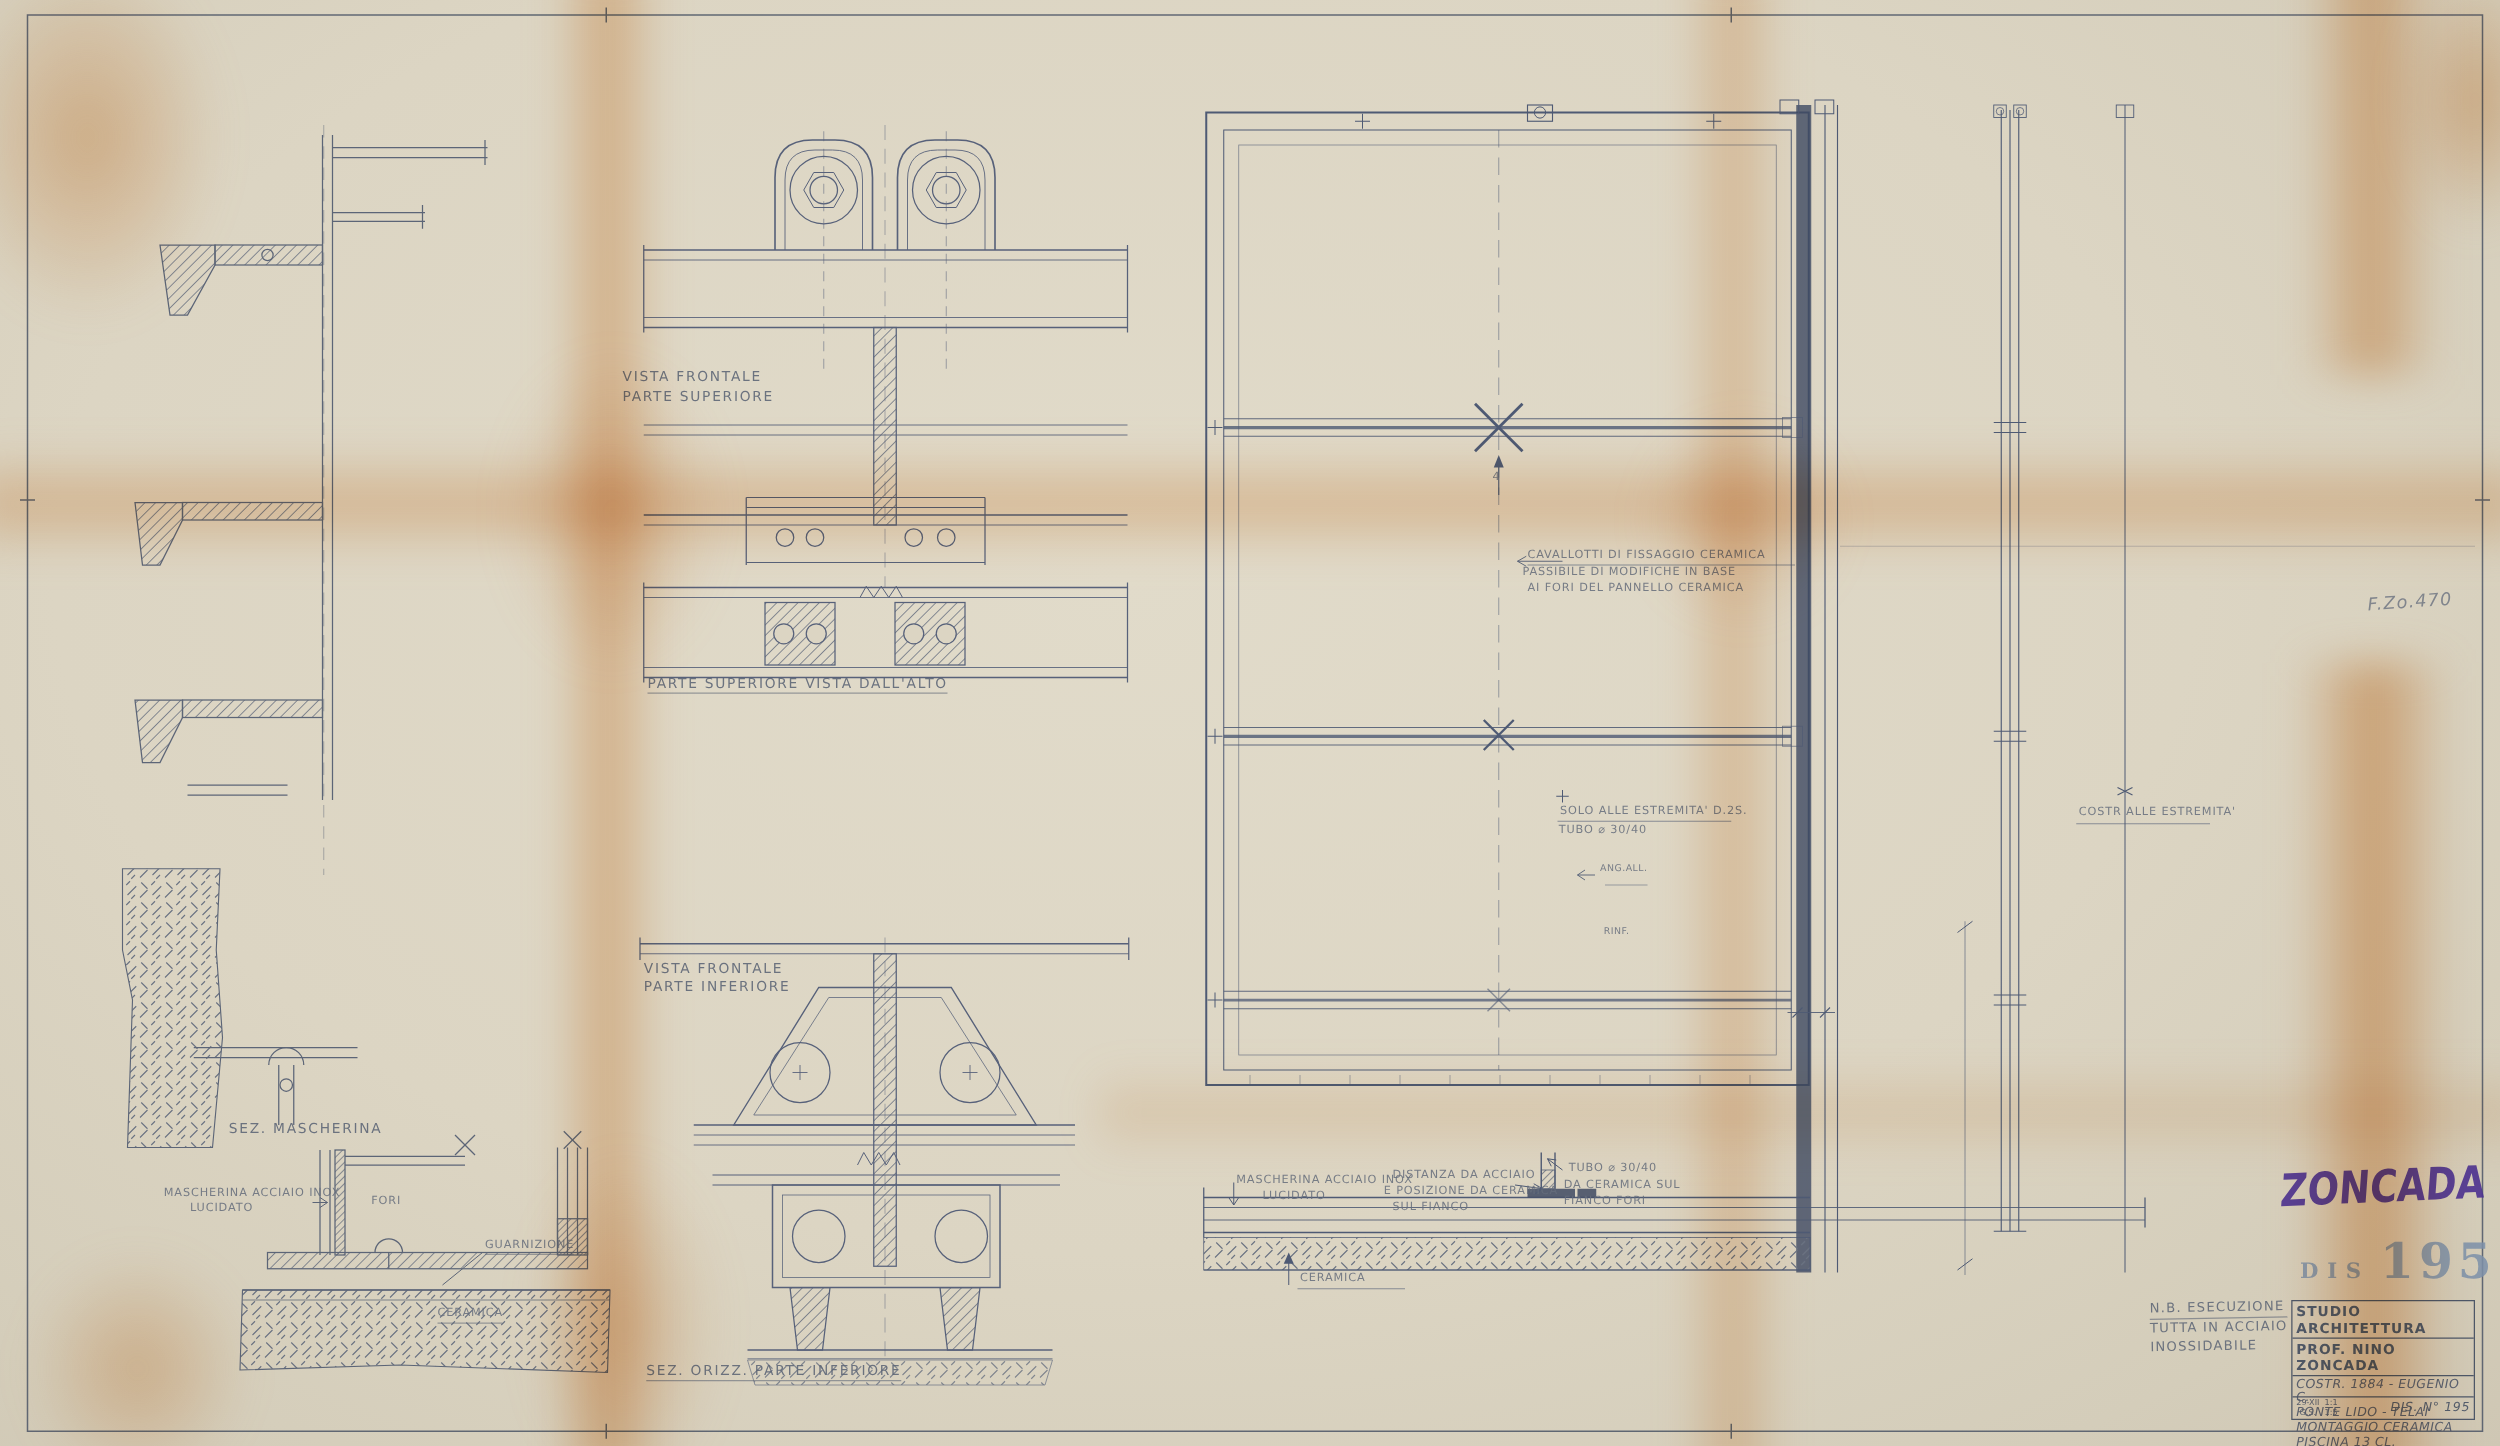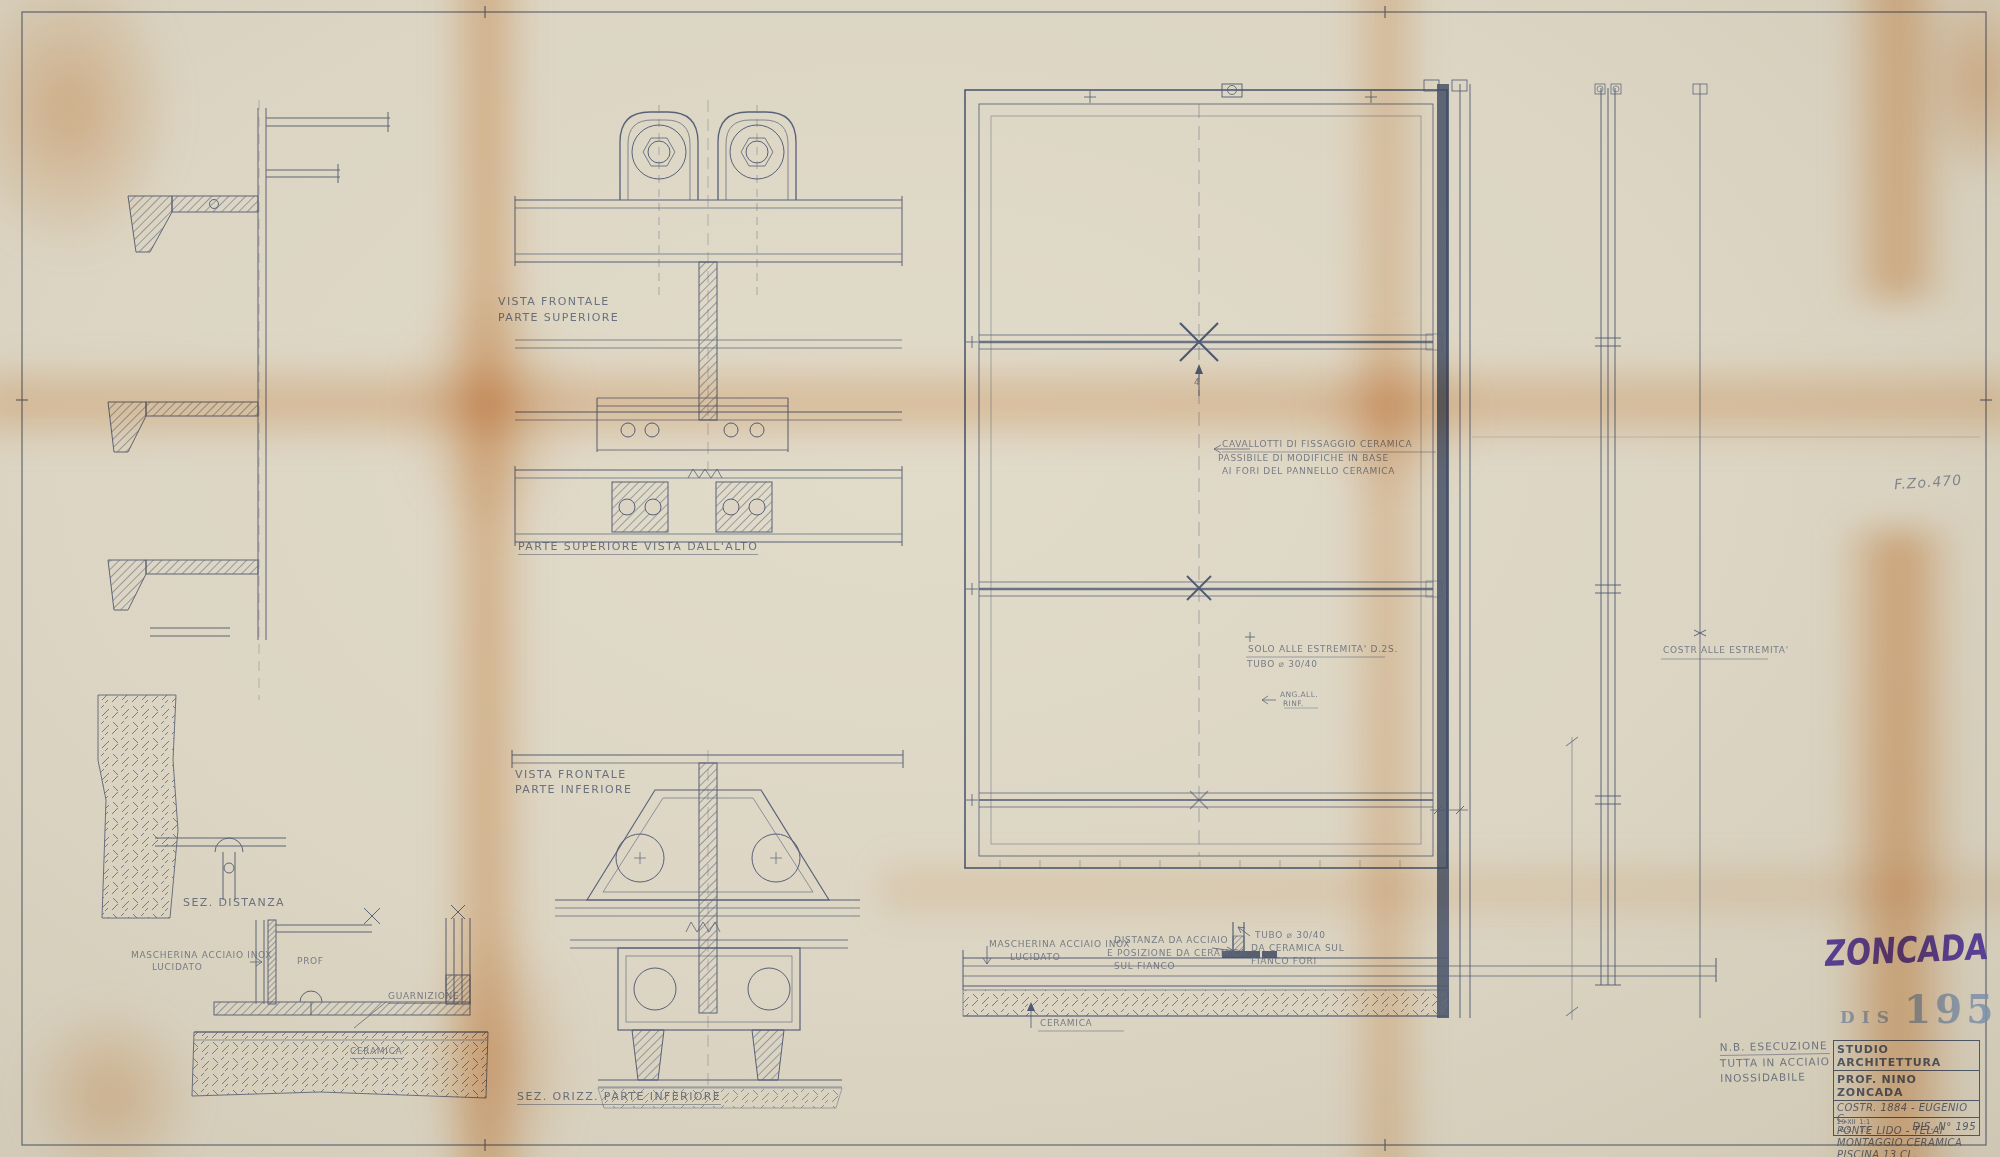--- a/index.html
+++ b/index.html
@@ -368,35 +368,35 @@
 
   <div class="labels">
 
     <div class="lbl" style="left:498px;top:296px">VISTA FRONTALE</div>
     <div class="lbl" style="left:498px;top:312px">PARTE SUPERIORE</div>
     <div class="lbl ul" style="left:518px;top:541px">PARTE SUPERIORE VISTA DALL'ALTO</div>
     <div class="lbl" style="left:515px;top:769px">VISTA FRONTALE</div>
     <div class="lbl" style="left:515px;top:784px">PARTE INFERIORE</div>
     <div class="lbl ul" style="left:517px;top:1091px">SEZ. ORIZZ. PARTE INFERIORE</div>
 
-    <div class="lbl" style="left:183px;top:897px">SEZ. DISTANZA</div>
+    <div class="lbl" style="left:183px;top:897px">SEZ. MASCHERINA</div>
     <div class="lbl pencil" style="left:131px;top:951px">MASCHERINA ACCIAIO INOX</div>
     <div class="lbl pencil" style="left:152px;top:963px">LUCIDATO</div>
-    <div class="lbl pencil" style="left:297px;top:957px">PROF</div>
+    <div class="lbl pencil" style="left:297px;top:957px">FORI</div>
     <div class="lbl pencil ul" style="left:388px;top:992px">GUARNIZIONE</div>
     <div class="lbl pencil ul" style="left:350px;top:1047px">CERAMICA</div>
 
     <div class="lbl pencil" style="left:1222px;top:440px">CAVALLOTTI DI FISSAGGIO CERAMICA</div>
     <div class="lbl pencil" style="left:1218px;top:454px">PASSIBILE DI MODIFICHE IN BASE</div>
     <div class="lbl pencil" style="left:1222px;top:467px">AI FORI DEL PANNELLO CERAMICA</div>
     <div class="lbl pencil" style="left:1194px;top:378px">4</div>
     <div class="lbl pencil" style="left:1248px;top:645px">SOLO ALLE ESTREMITA' D.2S.</div>
     <div class="lbl pencil" style="left:1247px;top:660px">TUBO ⌀ 30/40</div>
     <div class="lbl pencil tiny" style="left:1280px;top:691px">ANG.ALL.</div>
-    <div class="lbl pencil tiny" style="left:1283px;top:700px">RINF.</div>
+    <div class="lbl pencil tiny" style="left:1283px;top:741px">RINF.</div>
     <div class="lbl pencil" style="left:1663px;top:646px">COSTR ALLE ESTREMITA'</div>
 
     <div class="lbl pencil" style="left:989px;top:940px">MASCHERINA ACCIAIO INOX</div>
     <div class="lbl pencil" style="left:1010px;top:953px">LUCIDATO</div>
     <div class="lbl pencil" style="left:1114px;top:936px">DISTANZA DA ACCIAIO</div>
     <div class="lbl pencil" style="left:1107px;top:949px">E POSIZIONE DA CERAMICA</div>
     <div class="lbl pencil" style="left:1114px;top:962px">SUL FIANCO</div>
     <div class="lbl pencil" style="left:1255px;top:931px">TUBO ⌀ 30/40</div>
     <div class="lbl pencil" style="left:1251px;top:944px">DA CERAMICA SUL</div>
     <div class="lbl pencil" style="left:1251px;top:957px">FIANCO FORI</div>

